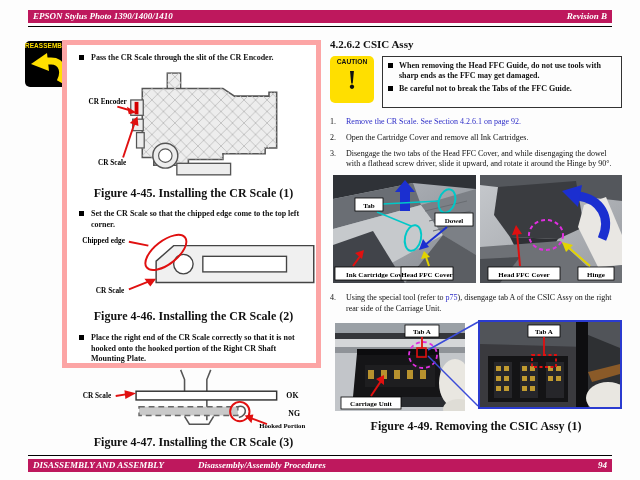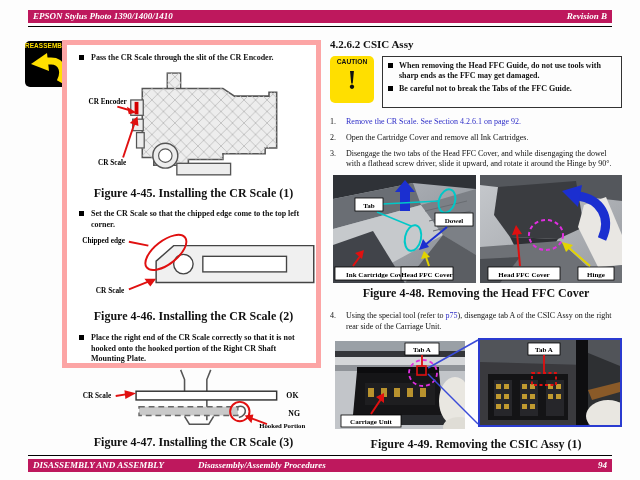--- a/index.html
+++ b/index.html
@@ -254,21 +254,20 @@
         <text class="lbl" x="44" y="101.5" text-anchor="middle">Head FFC Cover</text>
         <line x1="40" y1="91" x2="37" y2="58" stroke="#e01010" stroke-width="2"></line>
         <polygon points="36,50 32,60 42,59" fill="#e01010"></polygon>
         <rect x="98" y="92" width="36" height="13" fill="#fff" stroke="#000" stroke-width="0.8"></rect>
         <text class="lbl" x="116" y="101.5" text-anchor="middle">Hinge</text>
         <line x1="110" y1="91" x2="88" y2="72" stroke="#e3d400" stroke-width="2"></line>
         <polygon points="82,67 86,77 93,70" fill="#e3d400"></polygon>
       </svg>
     </div>
   </div>
-  <div class="figcap" style="width:292px;margin-top:3px;">Figure 4-48.  Removing the Head FFC Cover</div>
 
   <div class="step" style="margin-top:10px;">
     <span class="no">4.</span>
     <span><span>Using the special tool (refer to </span><span class="lnk">p75</span><span>), disengage tab A of the CSIC Assy on the right rear side of the Carriage Unit.</span></span>
   </div>
 
   <div class="photo-row" style="height:93px;">
     <div class="photo" style="width:130px;height:88px;margin-left:5px;margin-top:3px;">
       <svg width="130" height="88" viewBox="0 0 130 88">
         <rect width="130" height="88" fill="#c2c5c9"></rect>

